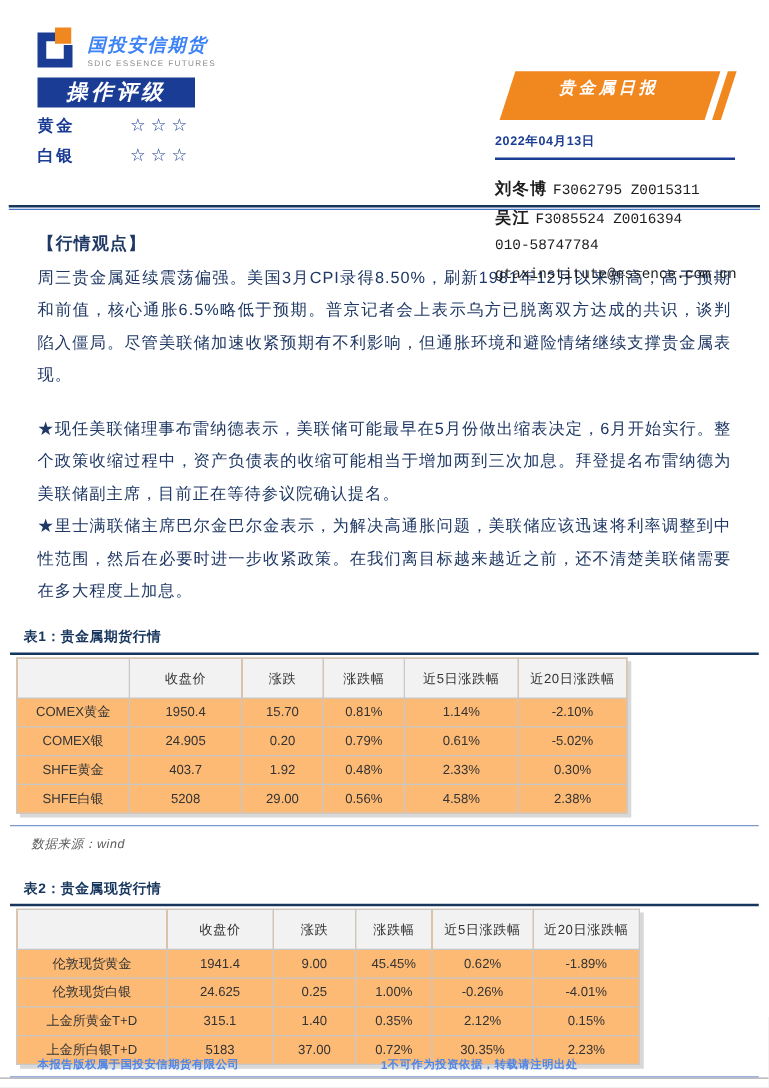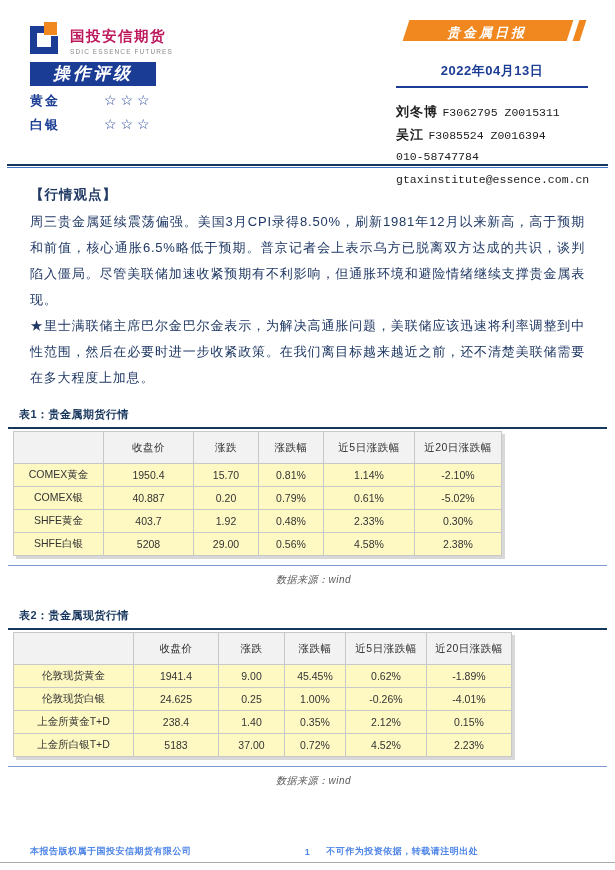--- a/index.html
+++ b/index.html
@@ -11,72 +11,72 @@
     --footer-blue:#4F86E8; --table-border:#C8C8C8; --header-bg:#F2F2F2; --source-gray:#595959;
   }
 
   
   .hdr { position:relative; height:172px; }
   .logo { position:absolute; left:30px; top:22px; width:36px; height:36px; }
   .logo-blue { position:absolute; left:0; top:4px; width:28px; height:28px; box-sizing:border-box; border:7px solid var(--navy); }
   .logo-notch { position:absolute; left:15px; top:2px; width:14px; height:12px; background:#fff; }
   .logo-orange { position:absolute; left:14px; top:0; width:13px; height:13px; background:var(--orange); }
   .brand { position:absolute; left:70px; top:27px; }
-  .brand-cn { font-size:14.5px; font-weight:bold; color:#be185d; letter-spacing:1.5px; }
+  .brand-cn { font-size:14.5px; font-weight:bold; color:#3b82f6; letter-spacing:1.5px;font-style:italic; }
   .brand-en { font-size:6.5px; color:#8a8a8a; letter-spacing:1.1px; margin-top:2px; }
   .rating-box { position:absolute; left:30px; top:62px; width:126px; height:24px; line-height:24px;
     background:var(--navy); color:#fff; text-align:center; font-weight:bold; font-style:italic;
     font-size:17px; letter-spacing:3px; }
   .ratings { position:absolute; left:30px; top:92px; }
   .rating-row { display:flex; height:24px; }
   .r-name { width:74px; font-size:13px; font-weight:bold; color:var(--navy); letter-spacing:2px; }
   .r-stars { font-size:14px; color:var(--navy); letter-spacing:4px; }
 
   .hdr-right { position:absolute; left:396px; top:20px; width:192px; }
-  .banner { position:relative; height:21px; }
+  .banner { position:relative; height:39px;margin-top:37px; }
   .banner-main { position:absolute; left:10px; right:18px; top:0; bottom:0; background:var(--orange); transform:skewX(-18deg); }
   .banner-tail { position:absolute; right:5px; top:0; bottom:0; width:7px; background:var(--orange); transform:skewX(-18deg); }
   .banner-text { position:absolute; left:0; right:10px; top:0; bottom:0; text-align:center; line-height:25px;
     color:#fff; font-weight:bold; font-style:italic; font-size:13px; letter-spacing:3px; }
-  .rpt-date { margin-top:21px; text-align:center; font-size:13px; font-weight:bold; color:var(--navy); letter-spacing:0.5px; }
+  .rpt-date { margin-top:10px; text-align:left; font-size:10px; font-weight:bold; color:var(--navy); letter-spacing:0.5px; }
   .date-rule { margin-top:6px; border-top:2px solid var(--navy); }
   .analysts { margin-top:11px; }
   .an-line { height:23px; line-height:23px; color:#1c1c1c; white-space:nowrap; }
   .an-name { font-size:13px; font-weight:bold; letter-spacing:1px; }
   .an-code, .mono { font-family:"Liberation Mono", monospace; font-size:11.5px; letter-spacing:0; }
   .header-rule { position:absolute; left:7px; right:7px; top:164px; height:1px;
     border-top:2px solid var(--dark-navy); border-bottom:1px solid #4472C4; }
 
   
   .main { margin:0 30px; }
   .vp-title { margin:14px 0 5px; font-size:13.5px; font-weight:bold; color:var(--text); letter-spacing:1px; }
   .vp { margin:0; font-size:13px; line-height:26px; letter-spacing:0.8px; text-align:justify; color:var(--text); }
   .vp.gap { margin-top:17px; }
 
   
   .table-block { margin:12px 13px; }
   .tb-0 { margin-top:16px; }
   .tb-1 { margin-top:21px; }
   .tbl-caption { margin-left:6px; font-size:11px; font-weight:bold; color:var(--dark-navy); letter-spacing:0.5px; }
   .tbl-rule { height:2px; background:var(--dark-navy); margin:5px -5px 2px -5px; }
-  table { table-layout:fixed; border-collapse:collapse; box-shadow:3px 3px 0 #D8D8D8; background:#fef9c3; }
+  table { table-layout:fixed; border-collapse:collapse; box-shadow:3px 3px 0 #D8D8D8; background:#fdba74; }
   .tbl-0 { width:470px; } .tbl-1 { width:480px; }
   th, td { border:1px solid var(--table-border); text-align:center; overflow:hidden; }
   th { height:29px; background:var(--header-bg); font-weight:normal; font-size:10.5px; color:#333; letter-spacing:0.5px; }
   td { height:20px; font-size:10.5px; color:#333; }
   .tbl-0 th:nth-child(1){width:87px} .tbl-0 th:nth-child(2){width:87px} .tbl-0 th:nth-child(3){width:62px}
   .tbl-0 th:nth-child(4){width:62px} .tbl-0 th:nth-child(5){width:88px} .tbl-0 th:nth-child(6){width:84px}
   .tbl-1 th:nth-child(1){width:117px} .tbl-1 th:nth-child(2){width:82px} .tbl-1 th:nth-child(3){width:63px}
   .tbl-1 th:nth-child(4){width:58px} .tbl-1 th:nth-child(5){width:78px} .tbl-1 th:nth-child(6){width:82px}
   .sep { border-top:1px solid #7C9AD0; margin:9px -5px 0 -5px; }
-  .source { margin:7px 0 0 12px; font-size:10px; font-style:italic; color:var(--source-gray); letter-spacing:0.5px;text-align:center; }
+  .source { margin:7px 0 0 12px; font-size:10px; font-style:italic; color:var(--source-gray); letter-spacing:0.5px; }
 
   
   .footer { position:absolute; left:30px; right:30px; top:845px; display:flex; align-items:center;
-    color:var(--footer-blue); font-size:9px; font-weight:bold; letter-spacing:0.5px;gap:16px; }
+    color:var(--footer-blue); font-size:9px; font-weight:bold; letter-spacing:0.5px; }
   .f-left { flex:1; text-align:left; }
   .f-page { flex:0 0 auto; text-align:center; }
   .f-right { flex:1; text-align:left; }
   .bottom-line { position:absolute; left:0; right:0; top:862px; border-top:1px solid #ABABAB; }
 </style>
 </head>
 <body>
 
 <div id="page" style="--navy: #1B3C94; --dark-navy: #17365D; --text: #1F3864; --orange: #F0871F; --footer-blue: #4F86E8;">
 
@@ -124,20 +124,21 @@
       <div class="an-line mono">010-58747784</div>
       <div class="an-line mono">gtaxinstitute@essence.com.cn</div>
     </div>
 
     <div class="header-rule"></div>
   </div>
 
   <div class="main">
     <div class="vp-title">【行情观点】</div>
     <p class="vp">周三贵金属延续震荡偏强。美国3月CPI录得8.50%，刷新1981年12月以来新高，高于预期和前值，核心通胀6.5%略低于预期。普京记者会上表示乌方已脱离双方达成的共识，谈判陷入僵局。尽管美联储加速收紧预期有不利影响，但通胀环境和避险情绪继续支撑贵金属表现。</p>
+    <p class="vp gap">★现任美联储理事布雷纳德表示，美联储可能最早在5月份做出缩表决定，6月开始实行。整个政策收缩过程中，资产负债表的收缩可能相当于增加两到三次加息。拜登提名布雷纳德为美联储副主席，目前正在等待参议院确认提名。</p>
     <p class="vp">★里士满联储主席巴尔金巴尔金表示，为解决高通胀问题，美联储应该迅速将利率调整到中性范围，然后在必要时进一步收紧政策。在我们离目标越来越近之前，还不清楚美联储需要在多大程度上加息。</p>
   </div>
 
   <section class="table-block tb-0">
     <div class="tbl-caption">表1：贵金属期货行情</div>
     <div class="tbl-rule"></div>
     <table class="tbl-0">
       <thead>
           <tr>
             <th></th>
@@ -152,21 +153,21 @@
           <tr>
             <td>COMEX黄金</td>
             <td>1950.4</td>
             <td>15.70</td>
             <td>0.81%</td>
             <td>1.14%</td>
             <td>-2.10%</td>
           </tr>
           <tr>
             <td>COMEX银</td>
-            <td>40.887</td>
+            <td>24.905</td>
             <td>0.20</td>
             <td>0.79%</td>
             <td>0.61%</td>
             <td>-5.02%</td>
           </tr>
           <tr>
             <td>SHFE黄金</td>
             <td>403.7</td>
             <td>1.92</td>
             <td>0.48%</td>
@@ -213,32 +214,32 @@
           <tr>
             <td>伦敦现货白银</td>
             <td>24.625</td>
             <td>0.25</td>
             <td>1.00%</td>
             <td>-0.26%</td>
             <td>-4.01%</td>
           </tr>
           <tr>
             <td>上金所黄金T+D</td>
-            <td>238.4</td>
+            <td>315.1</td>
             <td>1.40</td>
             <td>0.35%</td>
             <td>2.12%</td>
             <td>0.15%</td>
           </tr>
           <tr>
             <td>上金所白银T+D</td>
             <td>5183</td>
             <td>37.00</td>
             <td>0.72%</td>
-            <td>4.52%</td>
+            <td>30.35%</td>
             <td>2.23%</td>
           </tr>
         </tbody>
     </table>
     <div class="sep"></div>
     <div class="source">数据来源：wind</div>
   </section>
 
   <div class="footer">
     <span class="f-left">本报告版权属于国投安信期货有限公司</span>

